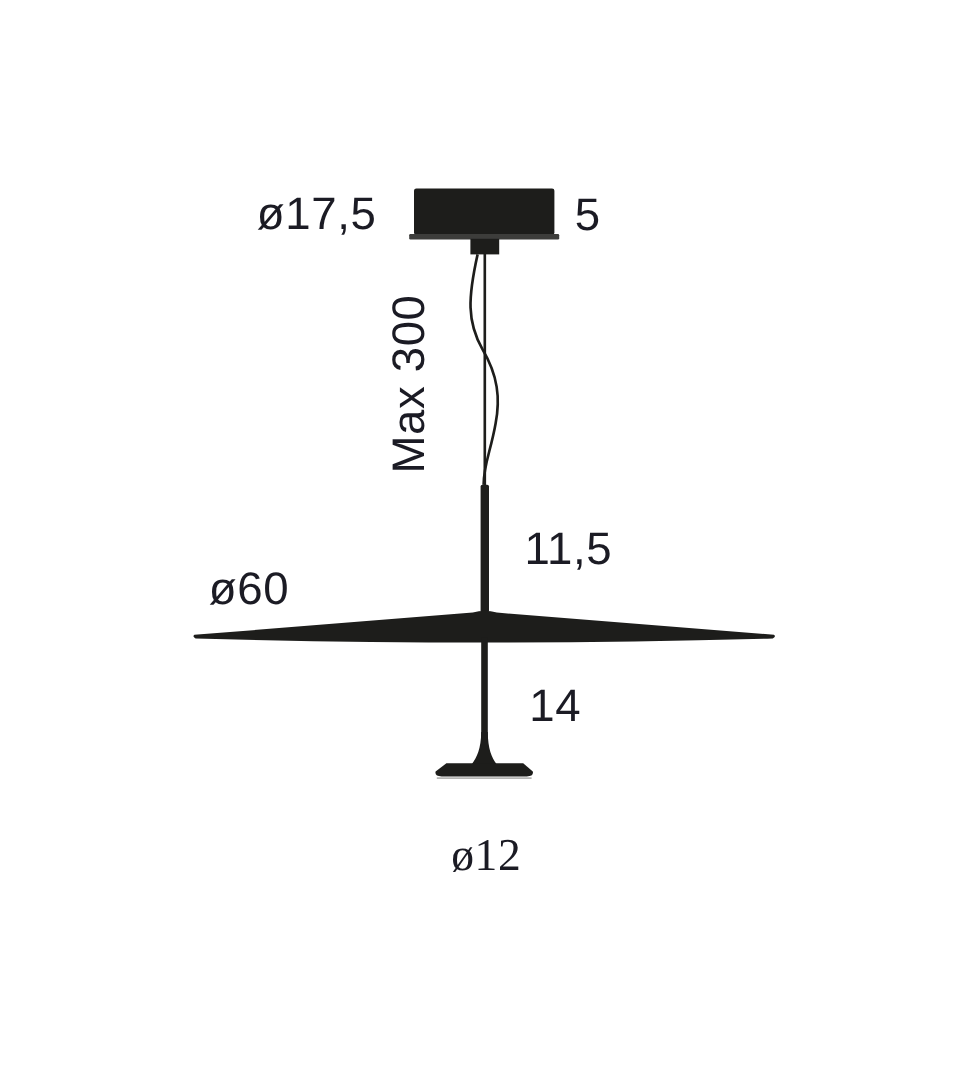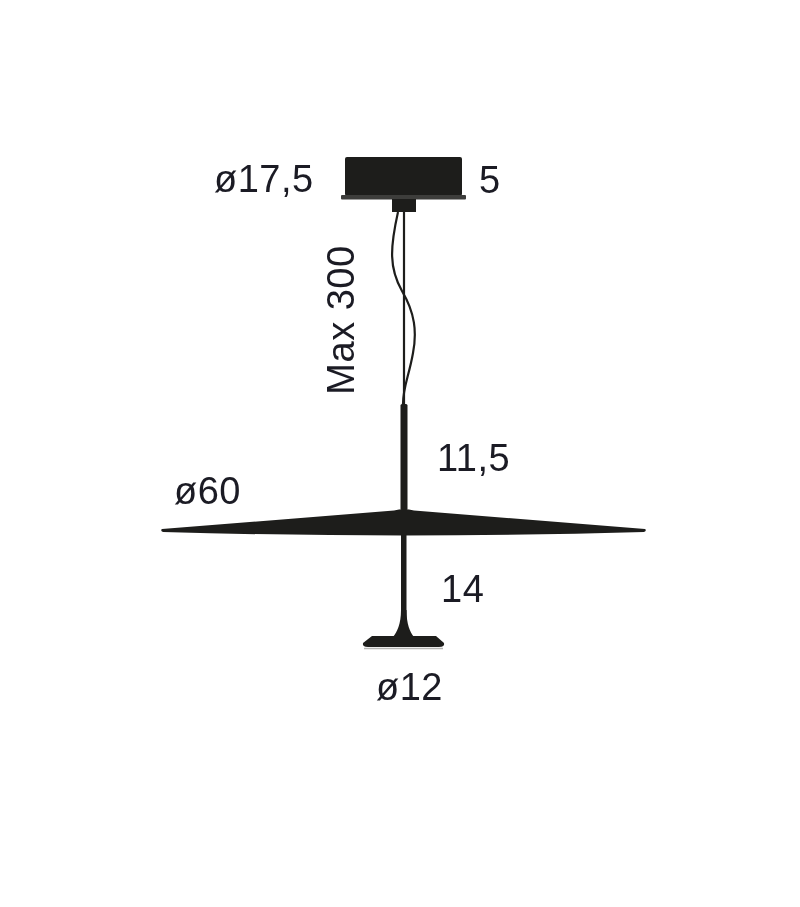--- a/index.html
+++ b/index.html
@@ -70,15 +70,15 @@
   <div class="dim-label" style="left:479px; top:159px;">5</div>
 
   <div class="dim-label rotated" style="left:341px; top:320px;">Max 300</div>
 
   <div class="dim-label" style="left:437px; top:437px;">11,5</div>
 
   <div class="dim-label" style="left:174px; top:470px;">ø60</div>
 
   <div class="dim-label" style="left:441px; top:568px;">14</div>
 
-  <div class="dim-label" style="left:376px; top:666px;">ø12</div>
+  <div class="dim-label" style="left:376px; top:692px;font-family:Liberation Serif, serif;">ø12</div>
 
 </div>
 
 </body></html>

